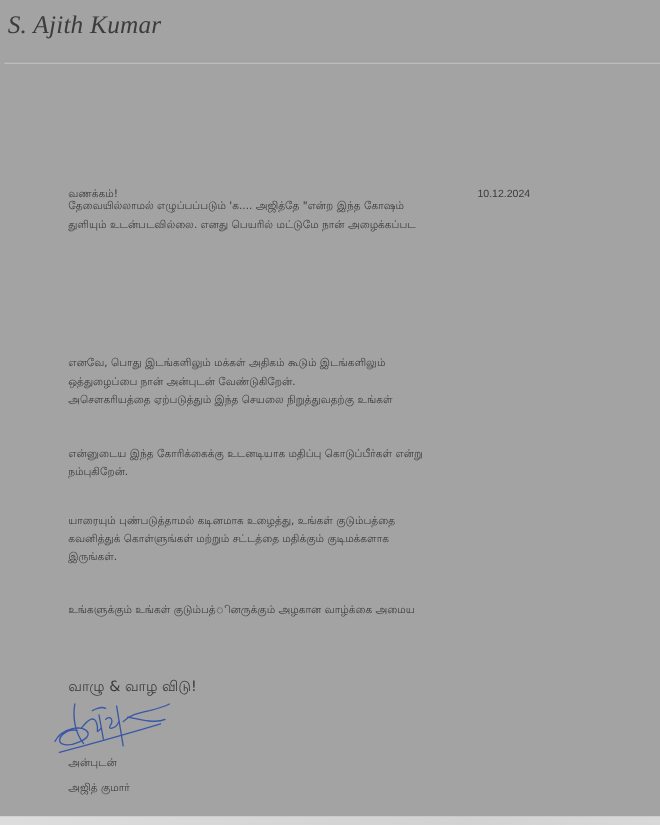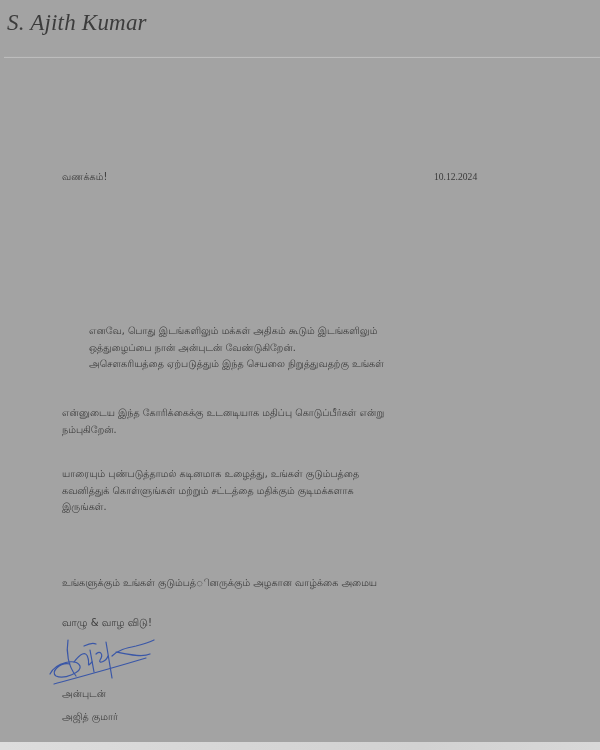--- a/index.html
+++ b/index.html
@@ -44,45 +44,45 @@
       top: 161px;
       width: 420px;
       font-size: 9.6px;
       color: #3a3a3a;
       margin-top: 10px;
     }
     .greeting-row .date {
       position: absolute;
       left: 372px;
       top: 0;
-      font-family: Liberation Serif, serif;
+      font-family: Liberation Sans, sans-serif;
       font-size: 9.6px;
     }
     .para {
       position: absolute;
       left: 62px;
       width: 470px;
       font-size: 9.6px;
       line-height: 16.5px;
       color: #3a3a3a;
     }
     .para .line {
       display: block;
       white-space: nowrap;
     }
     .p1 { top: 180px; }
-    .p2 { top: 323px; margin-left: 27px; }
+    .p2 { top: 323px; }
     .p3 { top: 405px; }
     .p4 { top: 466px; }
-    .p5 { top: 547px; margin-top: 28px; }
+    .p5 { top: 547px; }
     .closing {
       position: absolute;
       left: 62px;
       top: 617px;
-      font-size: 10px;
+      font-size: 13px;
       color: #3a3a3a;
     }
     .signature {
       position: absolute;
       left: 46px;
       top: 632px;
       width: 110px;
       height: 60px;
     }
     .sign-off {
@@ -117,20 +117,22 @@
 
   <div class="letterhead">S. Ajith Kumar</div>
   <div class="header-rule"></div>
 
   <div class="greeting-row">
     <span>வணக்கம்!</span>
     <span class="date">10.12.2024</span>
   </div>
 
   <div class="para p1">
+    <span class="line">தேவையில்லாமல் எழுப்பப்படும் 'க.... அஜித்தே "என்ற இந்த கோஷம்</span>
+    <span class="line">துளியும் உடன்படவில்லை. எனது பெயரில் மட்டுமே நான் அழைக்கப்பட</span>
   </div>
 
   <div class="para p2">
     <span class="line">எனவே, பொது இடங்களிலும் மக்கள் அதிகம் கூடும் இடங்களிலும்</span>
     <span class="line">ஒத்துழைப்பை நான் அன்புடன் வேண்டுகிறேன்.</span>
     <span class="line">அசௌகரியத்தை ஏற்படுத்தும் இந்த செயலை நிறுத்துவதற்கு உங்கள்</span>
   </div>
 
   <div class="para p4">
     <span class="line">யாரையும் புண்படுத்தாமல் கடினமாக உழைத்து, உங்கள் குடும்பத்தை</span>

